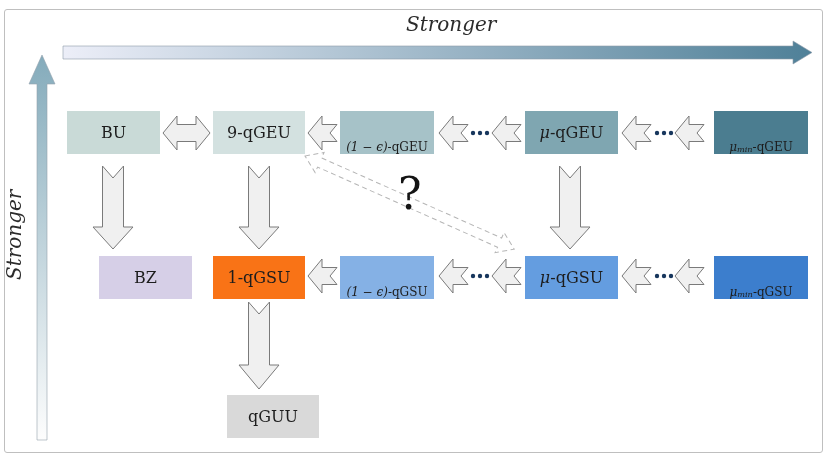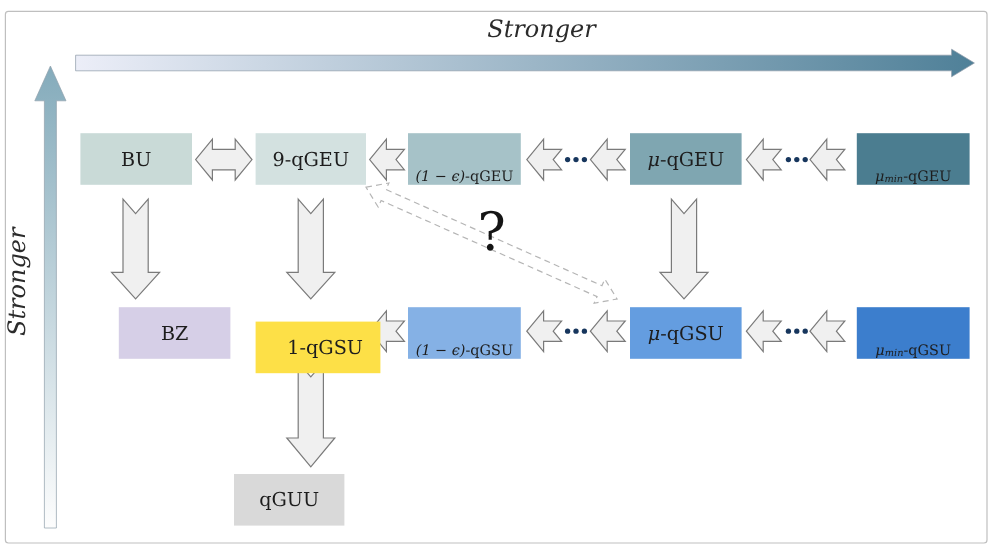--- a/index.html
+++ b/index.html
@@ -115,36 +115,36 @@
   </div>
   <div class="box small" style="left: 714px; top: 111px; width: 94px; height: 43px; background-color: rgb(75, 125, 144);">
     <span class="math">μ</span>
       <sub class="math">min</sub>
       <span>-qGEU</span>
   </div>
 
   <div class="box big" style="left: 67px; top: 256px; width: 93px; height: 43px; background-color: rgb(214, 207, 231); margin-left: 32px;">
     <span>BZ</span>
   </div>
-  <div class="box" style="left: 213px; top: 268px; width: 92px; height: 43px; background-color: #fde047; padding-left: 12px;">
+  <div class="box" style="left: 213px; top: 256px; width: 92px; height: 43px; background-color: #f97316;">
     <span>1-qGSU</span>
   </div>
   <div class="box small" style="left: 340px; top: 256px; width: 94px; height: 43px; background-color: rgb(133, 177, 229);">
     <span class="math">(1 − ϵ)</span>
       <span>-qGSU</span>
   </div>
   <div class="box" style="left: 525px; top: 256px; width: 93px; height: 43px; background-color: rgb(100, 157, 224);">
     <span class="math">μ</span>
       <span>-qGSU</span>
   </div>
   <div class="box small" style="left: 714px; top: 256px; width: 94px; height: 43px; background-color: rgb(60, 126, 205);">
     <span class="math">μ</span>
       <sub class="math">min</sub>
       <span>-qGSU</span>
   </div>
 
-  <div class="box" style="left: 195px; top: 395px; width: 92px; height: 43px; background-color: rgb(217, 217, 217);">
+  <div class="box" style="left: 227px; top: 395px; width: 92px; height: 43px; background-color: rgb(217, 217, 217);">
     <span>qGUU</span>
   </div>
 
   <div class="qmark">?</div>
 
 </div>
 
 </body></html>

